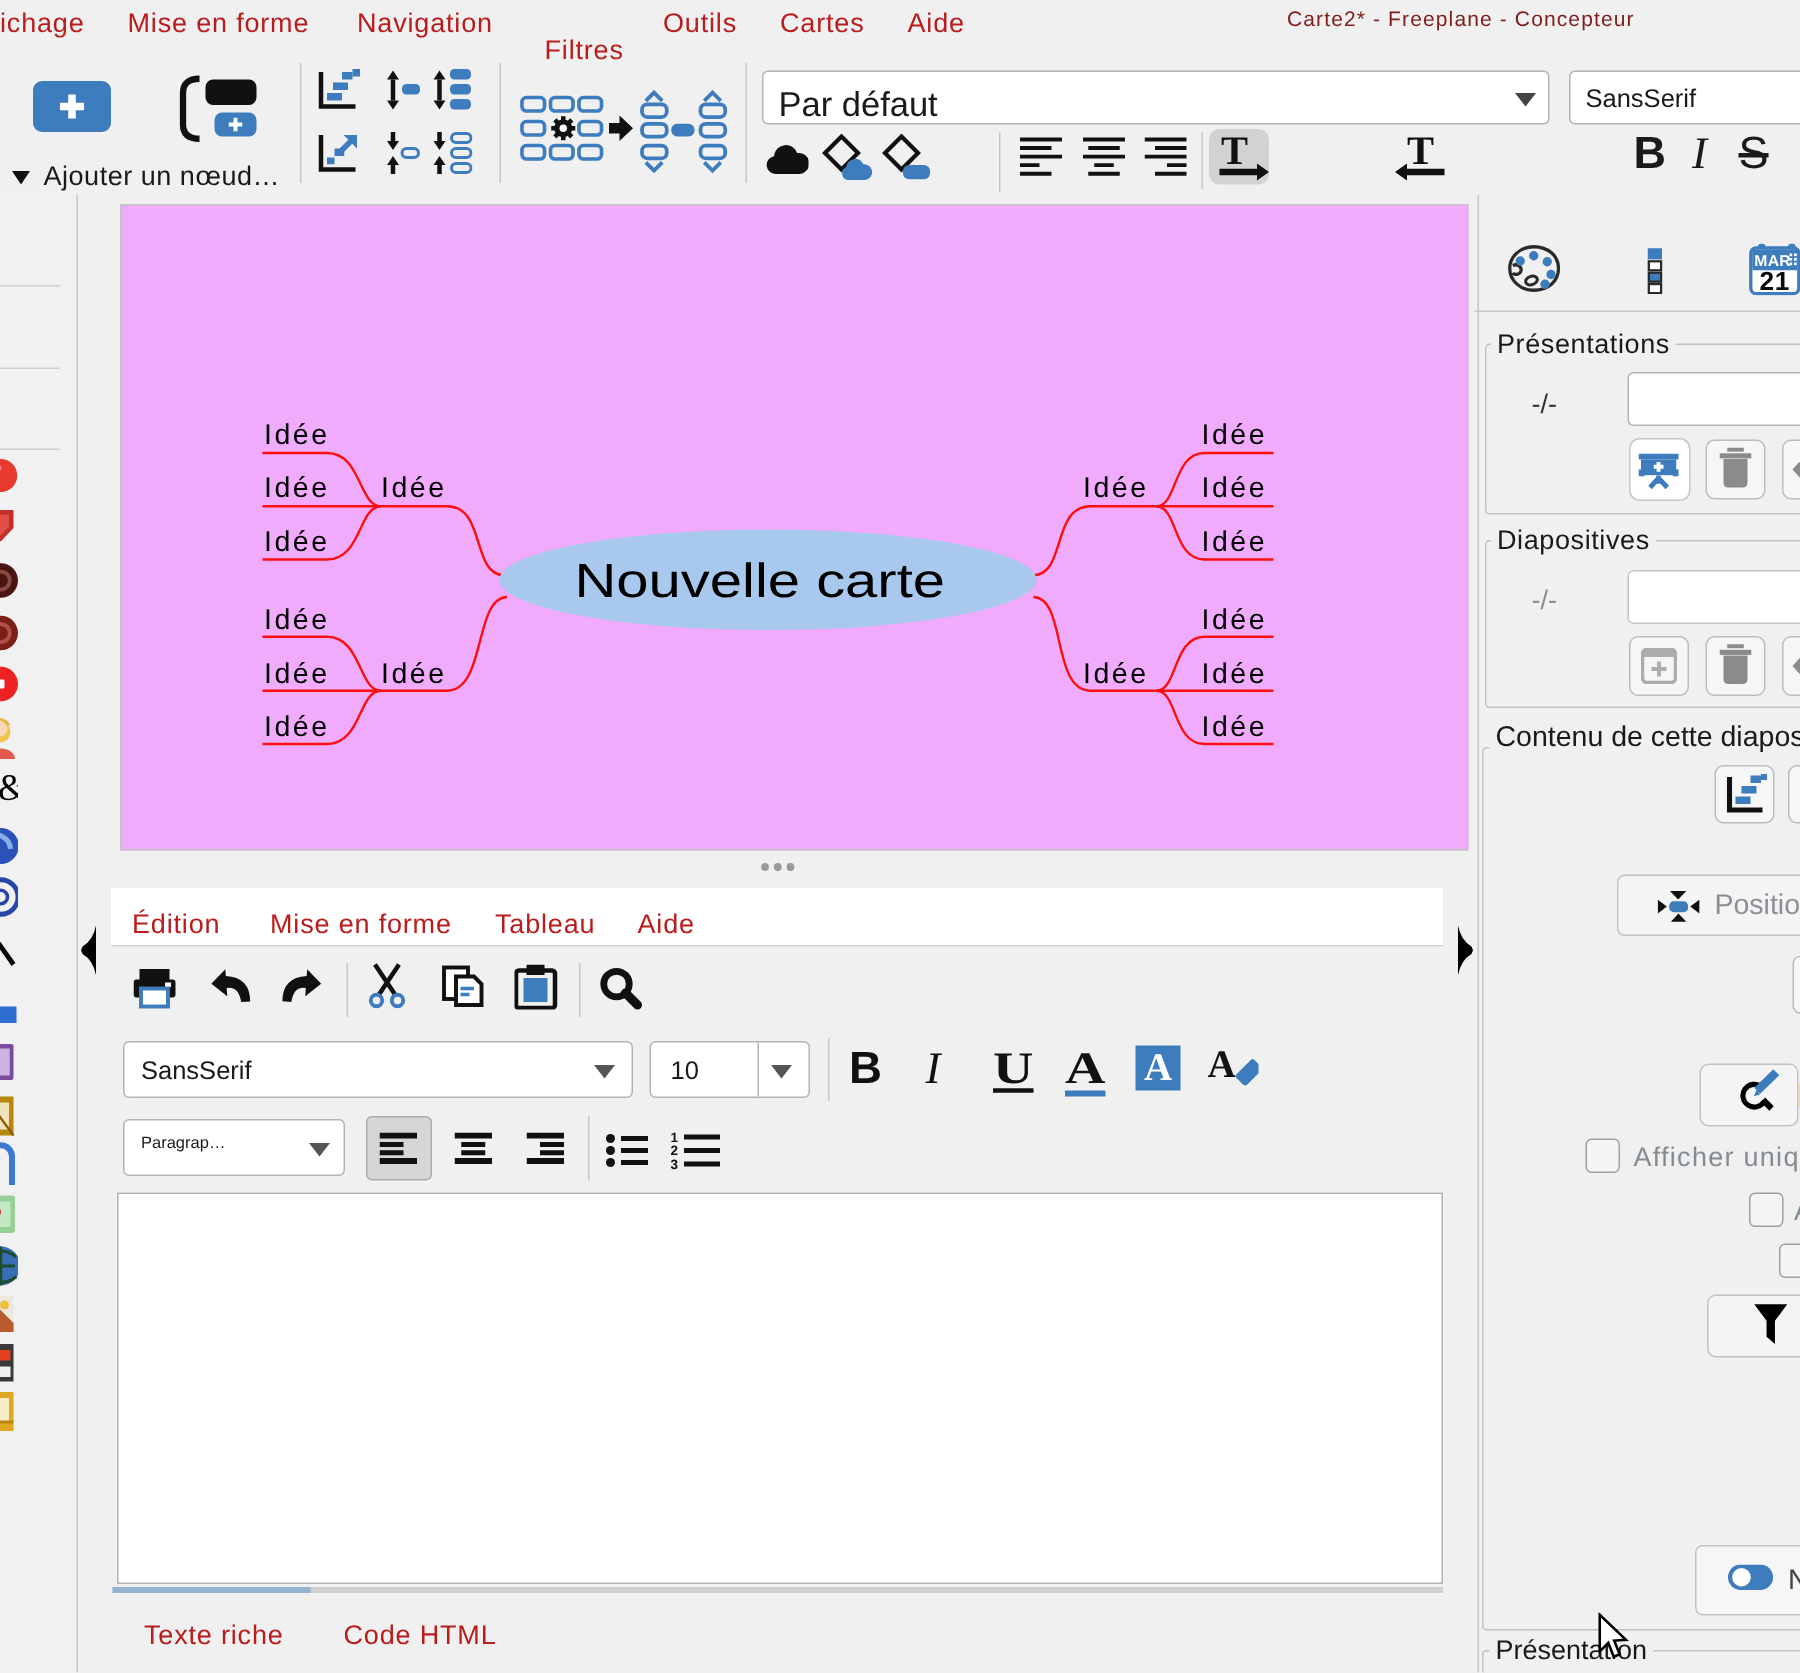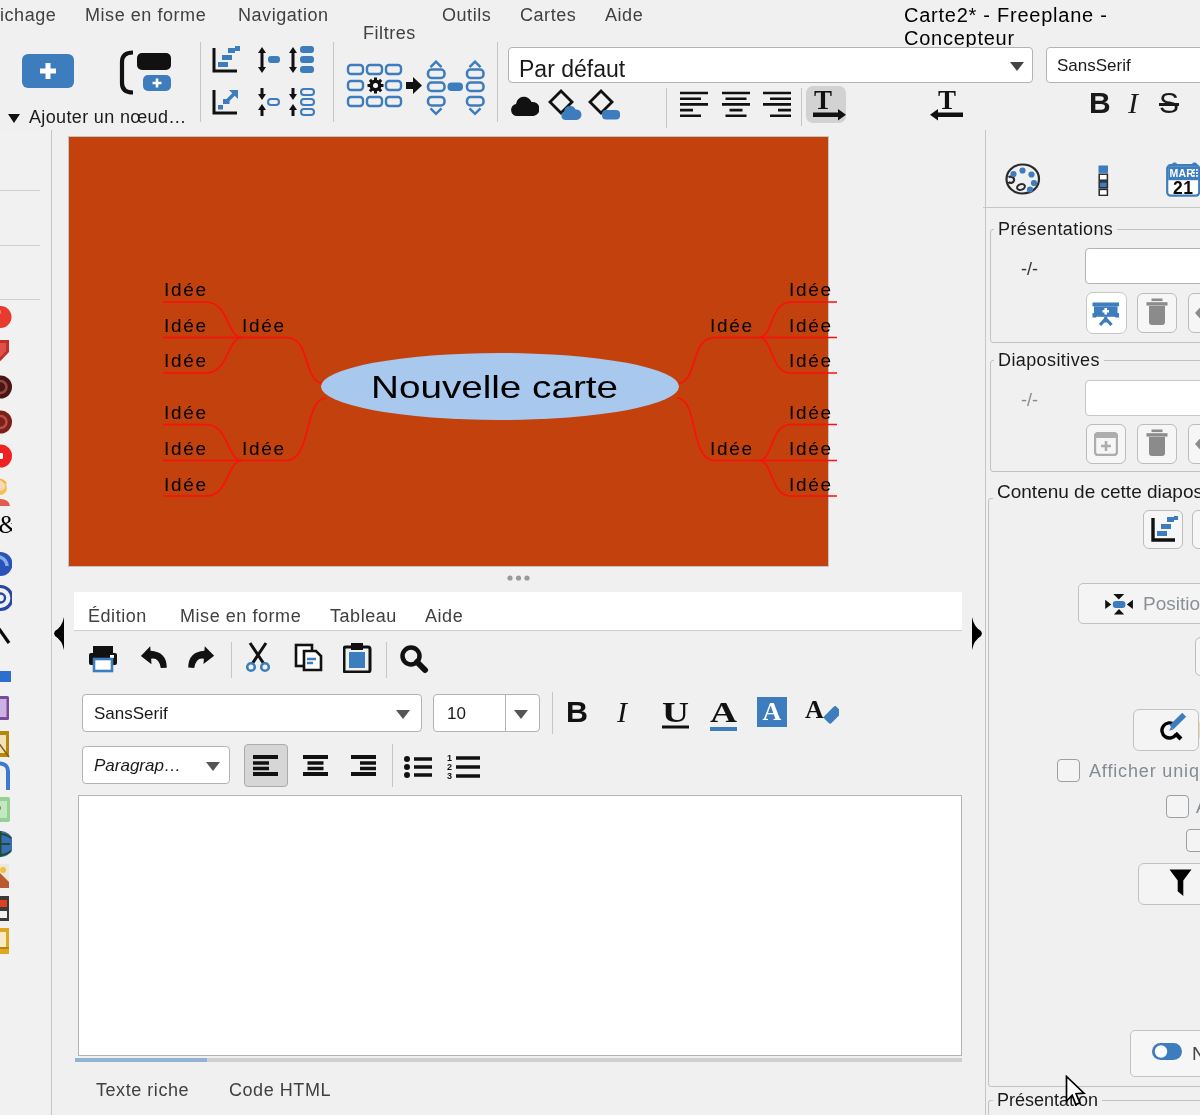--- a/index.html
+++ b/index.html
@@ -1,34 +1,34 @@
 <!DOCTYPE html>
 <html><head>
 <meta charset="utf-8">
 <style>
   html,body{margin:0;padding:0;}
   body{width:1200px;height:1115px;overflow:hidden;position:relative;
        font-family:"Liberation Sans", sans-serif;background:#f0f0f0;color:#1a1a1a;}
   .abs{position:absolute;}
-  .menu{font-size:18px;color:#404040;letter-spacing:0.55px;}
+  .menu{font-size:18px;color:#b91c1c;letter-spacing:0.55px;}
   .combo{background:#fff;border:1px solid #b3b3b3;border-radius:4px;box-sizing:border-box;}
   .sep-v{width:1px;background:#c6c6c6;}
   .sep-h{height:1px;background:#c6c6c6;}
 </style>
 </head>
 <body>
 
 <div class="abs menu" style="left:0px;top:5px;">ichage</div>
 <div class="abs menu" style="left:85px;top:5px;">Mise en forme</div>
 <div class="abs menu" style="left:238px;top:5px;">Navigation</div>
 <div class="abs menu" style="left:363px;top:5px;margin-top:18px;">Filtres</div>
 <div class="abs menu" style="left:442px;top:5px;">Outils</div>
 <div class="abs menu" style="left:520px;top:5px;">Cartes</div>
 <div class="abs menu" style="left:605px;top:5px;">Aide</div>
-<div class="abs" style="left:904px;top:4px;font-size:20px;letter-spacing:0.75px;color:#000000;">Carte2* - Freeplane - Concepteur</div>
+<div class="abs" style="left:858px;top:4px;font-size:14px;letter-spacing:0.75px;color:#7f1d1d;">Carte2* - Freeplane - Concepteur</div>
 
 <div class="abs" style="left:22px;top:54px;width:52px;height:34px;background:#3d7cbd;border-radius:6px;"></div>
 <svg class="abs" style="left:22px;top:54px;" width="52" height="34">
     <path d="M26 9v16M18 17h16" stroke="#fff" stroke-width="5"></path>
   </svg>
 
 <svg class="abs" style="left:7px;top:112px;" width="14" height="12">
     <path d="M1 2h12l-6 9z" fill="#111"></path>
   </svg>
 <div class="abs" style="left:29px;top:107px;font-size:18px;letter-spacing:0.35px;">Ajouter un nœud…</div>
@@ -219,21 +219,21 @@
     <rect x="0" y="798" width="19" height="26" fill="#e0a820"></rect>
       <rect x="3" y="802" width="13" height="16" fill="#f8ecc8"></rect>
       <path d="M0 818 h19" stroke="#b8860b" stroke-width="2"></path>
   </svg>
 </div>
 
 <svg class="abs" style="left:54px;top:617px;" width="11" height="33">
     <path d="M10 0 q-2 10 -9 14 l-1 2.5 1 2.5 q7 4 9 14z" fill="#000"></path>
   </svg>
 
-<div class="abs" style="left:68px;top:136px;width:761px;height:431px;background:#c2410c;border:1px solid #c4c4c4;box-sizing:border-box;">
+<div class="abs" style="left:80px;top:136px;width:899px;height:431px;background:#f0abfc;border:1px solid #c4c4c4;box-sizing:border-box;">
 <svg width="897" height="429" style="position:absolute;left:0;top:0;">
   <g fill="none" stroke="#fb0f0f" stroke-width="1.6">
 
     <path d="M94 165 H137 C160 165 158 200.5 173 200.5"></path>
     <path d="M94 200.5 H173"></path>
     <path d="M94 236 H137 C160 236 158 200.5 173 200.5"></path>
     <path d="M173 200.5 H217 C243 200.5 233 246 255 246.5"></path>
 
     <path d="M94 287.5 H137 C160 287.5 158 323.5 173 323.5"></path>
     <path d="M94 323.5 H173"></path>
@@ -348,21 +348,21 @@
     <text x="0" y="28" font-size="30" font-weight="bold" font-family="Liberation Serif,serif" textLength="27" lengthAdjust="spacingAndGlyphs" fill="#111">A</text>
     <rect x="0" y="33" width="27" height="4" fill="#3d7cbd"></rect>
   </svg>
 <div class="abs" style="left:757px;top:697px;width:30px;height:30px;background:#3d7cbd;color:#fff;font-size:26px;font-weight:bold;font-family:'Liberation Serif',serif;text-align:center;line-height:30px;">A</div>
 <svg class="abs" style="left:805px;top:694px;" width="34" height="34">
   <text x="0" y="24" font-size="26" font-weight="bold" font-family="Liberation Serif,serif" fill="#111">A</text>
   <rect x="15" y="12" width="17" height="10" rx="2" fill="#3d7cbd" transform="rotate(-45 23 17) translate(0,6)"></rect>
 </svg>
 
 <div class="abs combo" style="left:82px;top:746px;width:148px;height:38px;"></div>
-<div class="abs" style="left:94px;top:756px;font-size:17px;font-style:italic;">Paragrap…</div>
+<div class="abs" style="left:94px;top:756px;font-size:11px;">Paragrap…</div>
 <svg class="abs" style="left:205px;top:760px;" width="16" height="12">
     <path d="M1 2h14l-7 9z" fill="#555"></path>
   </svg>
 <div class="abs" style="left:244px;top:744px;width:44px;height:43px;background:#d6d6d6;border:1px solid #ababab;border-radius:4px;box-sizing:border-box;"></div>
 <svg class="abs" style="left:253px;top:755px;" width="26" height="22">
   <g stroke="#111">
       <path d="M0 2h25M0 19h25" stroke-width="4"></path>
       <path d="M0 8h16M0 13.5h16" stroke-width="3.4"></path>
     </g>
 </svg>

